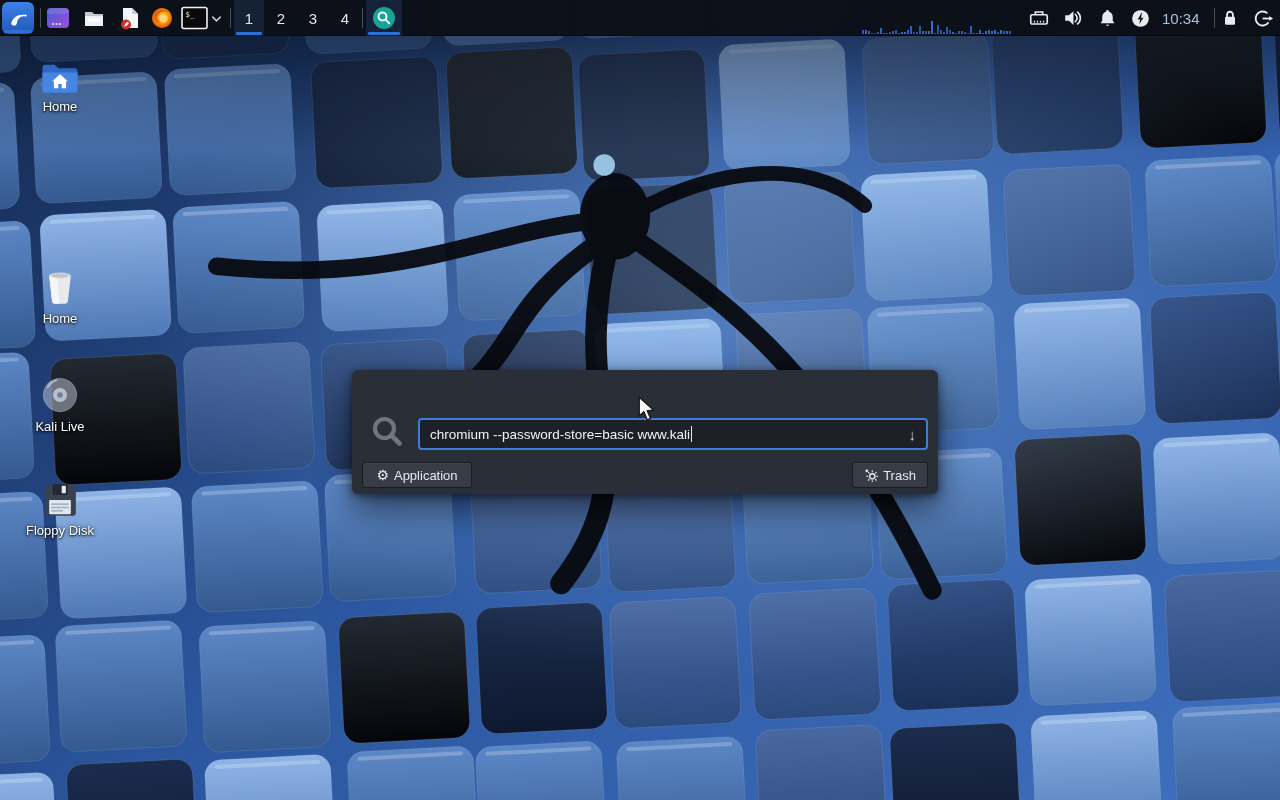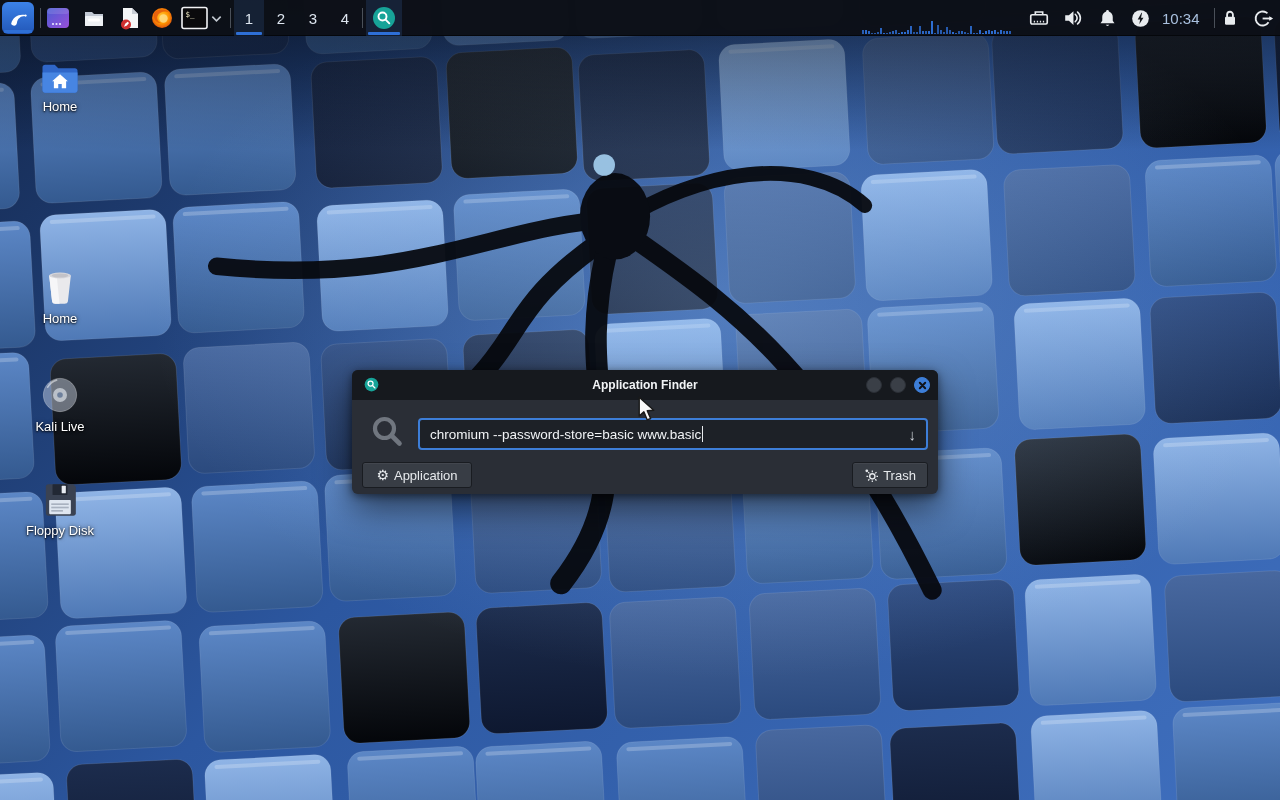--- a/index.html
+++ b/index.html
@@ -479,45 +479,28 @@
       <rect x="26" y="7" width="5" height="9" rx="0.8" fill="#e8ecf2"></rect>
       <rect x="11" y="24" width="26" height="17" rx="1" fill="#dfe6f0"></rect>
       <rect x="13.5" y="28" width="21" height="2" fill="#a9b2c0"></rect>
       <rect x="13.5" y="32" width="21" height="2" fill="#a9b2c0"></rect>
       <rect x="13.5" y="36" width="14" height="2" fill="#a9b2c0"></rect>
     </svg>
     <div class="lbl">Floppy Disk</div>
   </div>
 
   <div class="dialog">
-    <div class="titlebar">
-      <svg class="ticon" width="15" height="15" viewBox="0 0 24 24">
-        <circle cx="12" cy="12" r="11" fill="#17a398"></circle>
-        <circle cx="10.5" cy="10.5" r="4" fill="none" stroke="#fff" stroke-width="2"></circle>
-        <line x1="13.6" y1="13.6" x2="17.5" y2="17.5" stroke="#fff" stroke-width="2" stroke-linecap="round"></line>
-      </svg>
-      <span class="title">Application Finder</span>
-      <span class="winbtns">
-        <span class="wbtn"></span>
-        <span class="wbtn"></span>
-        <span class="wbtn close">
-          <svg width="9" height="9" viewBox="0 0 10 10">
-            <path d="M2 2 L8 8 M8 2 L2 8" stroke="#10131a" stroke-width="2.2" stroke-linecap="round"></path>
-          </svg>
-        </span>
-      </span>
-    </div>
 
     <svg class="dlg-search-icon" width="36" height="36" viewBox="0 0 36 36">
       <circle cx="14.5" cy="14.5" r="9.5" fill="none" stroke="#70767f" stroke-width="4.2"></circle>
       <line x1="21.5" y1="21.5" x2="29.5" y2="29.5" stroke="#70767f" stroke-width="4.6" stroke-linecap="round"></line>
     </svg>
 
     <div class="cmd-input">
-      <span class="txt">chromium --password-store=basic www.basic</span>
+      <span class="txt">chromium --password-store=basic www.kali</span>
         <span class="caret"></span>
       <span class="drop-arrow">↓</span>
     </div>
 
     <div class="btn btn-prefs">
       <span class="gear">⚙</span>
       <span>Application</span>
     </div>
 
     <div class="btn btn-launch">

